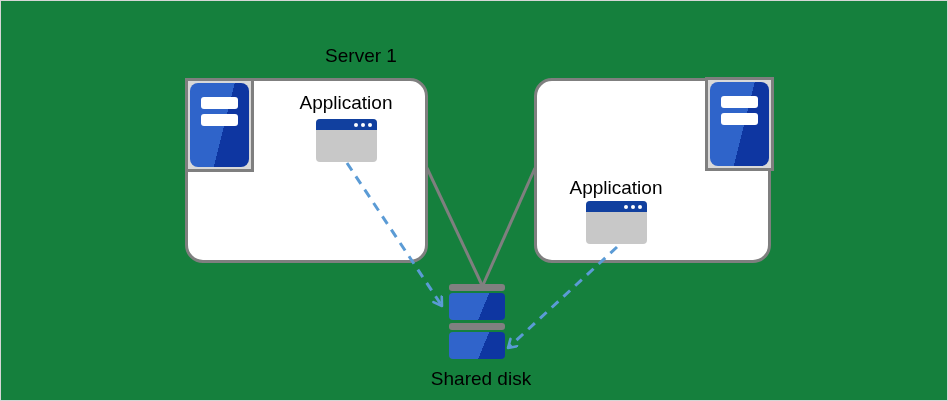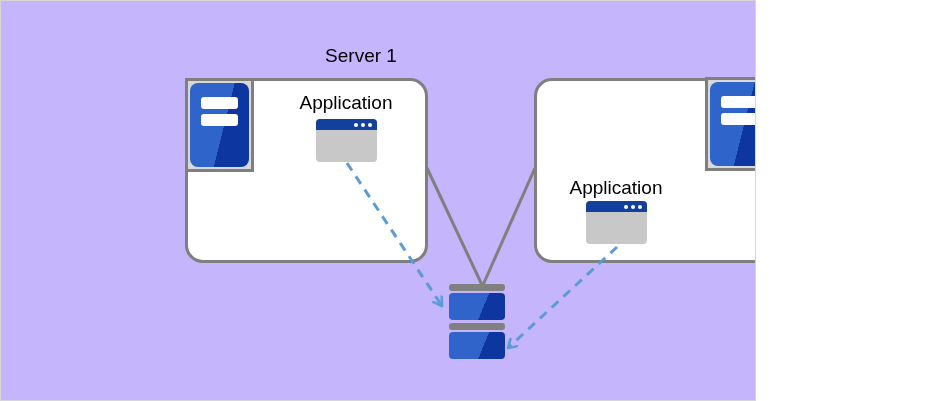--- a/index.html
+++ b/index.html
@@ -1,19 +1,19 @@
 <!DOCTYPE html>
 <html><head>
 <meta charset="utf-8">
 <style>
   html, body { margin: 0; padding: 0; background: #ffffff; }
   .canvas {
     position: relative;
-    width: 756px; height: 401px;
-    background: #c4b5fd;
+    width: 948px; height: 401px;
+    background: #15803d;
     border: 1px solid #d6d6d6;
     box-sizing: border-box;
     font-family: "Liberation Sans", sans-serif;
     overflow: hidden;
   }
 
   
   .server-box {
     position: absolute;
     border: 3px solid #7f7f7f;
@@ -142,14 +142,15 @@
   <div class="disk">
     <div class="disk-cap"></div>
     <div class="disk-body"></div>
     <div class="disk-cap"></div>
     <div class="disk-body"></div>
   </div>
 
   <div class="lbl lbl-server1">Server 1</div>
   <div class="lbl lbl-app1">Application</div>
   <div class="lbl lbl-app2">Application</div>
+  <div class="lbl lbl-disk">Shared disk</div>
 
 </div>
 
 </body></html>

